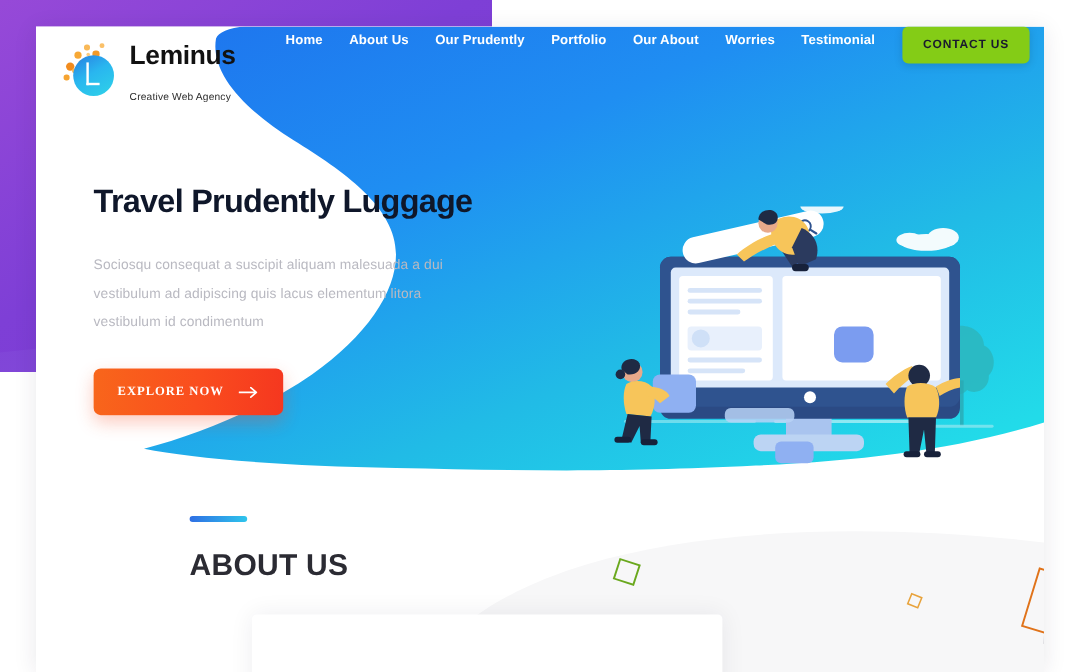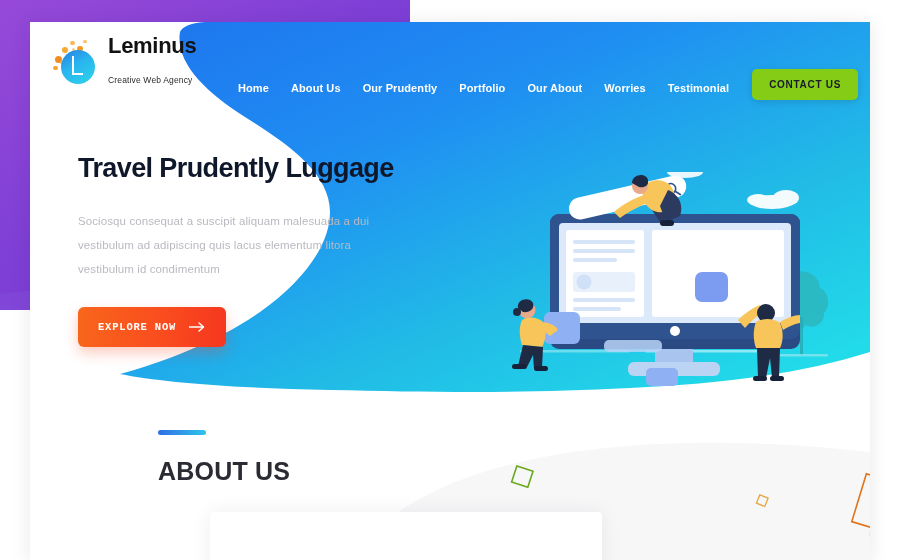--- a/index.html
+++ b/index.html
@@ -77,21 +77,21 @@
     height: 78px;
     z-index: 6;
     display: flex;
     align-items: center;
   }
   .brand {
     position: absolute;
     left: 22px;
     top: 13px;
     display: flex;
-    align-items: flex-end;
+    align-items: flex-start;
     gap: 8px;
   }
   .logo-mark {
     position: relative;
     width: 48px;
     height: 48px;
   }
   .logo-circle {
     position: absolute;
     left: 9px;
@@ -140,21 +140,21 @@
     display: block;
     margin-top: 19px;
   }
 
   .nav {
     position: absolute;
     right: 12px;
     top: 0;
     height: 78px;
     display: flex;
-    align-items: flex-end;
+    align-items: flex-start;
     gap: 0;
   }
   .nav-item {
     color: #ffffff;
     font-size: 11px;
     font-weight: 700;
     padding: 6px 11px;
     white-space: nowrap;
     cursor: pointer;
     letter-spacing: 0.1px;
@@ -205,21 +205,21 @@
     gap: 13px;
     background: linear-gradient(95deg, #f8661b 0%, #fa4d1e 55%, #f5371f 100%);
     color: #ffffff;
     font-size: 10.5px;
     font-weight: 700;
     letter-spacing: 0.8px;
     padding: 14px 20px;
     border: none;
     border-radius: 6px;
     cursor: pointer;
-    font-family: Liberation Mono, monospace;
+    font-family: Liberation Serif, serif;
     box-shadow: 0 6px 14px rgba(246, 70, 30, 0.28);
   }
   .arrow-ico { display: block; }
 
   
   .illus {
     position: absolute;
     left: 470px;
     top: 150px;
     width: 380px;

